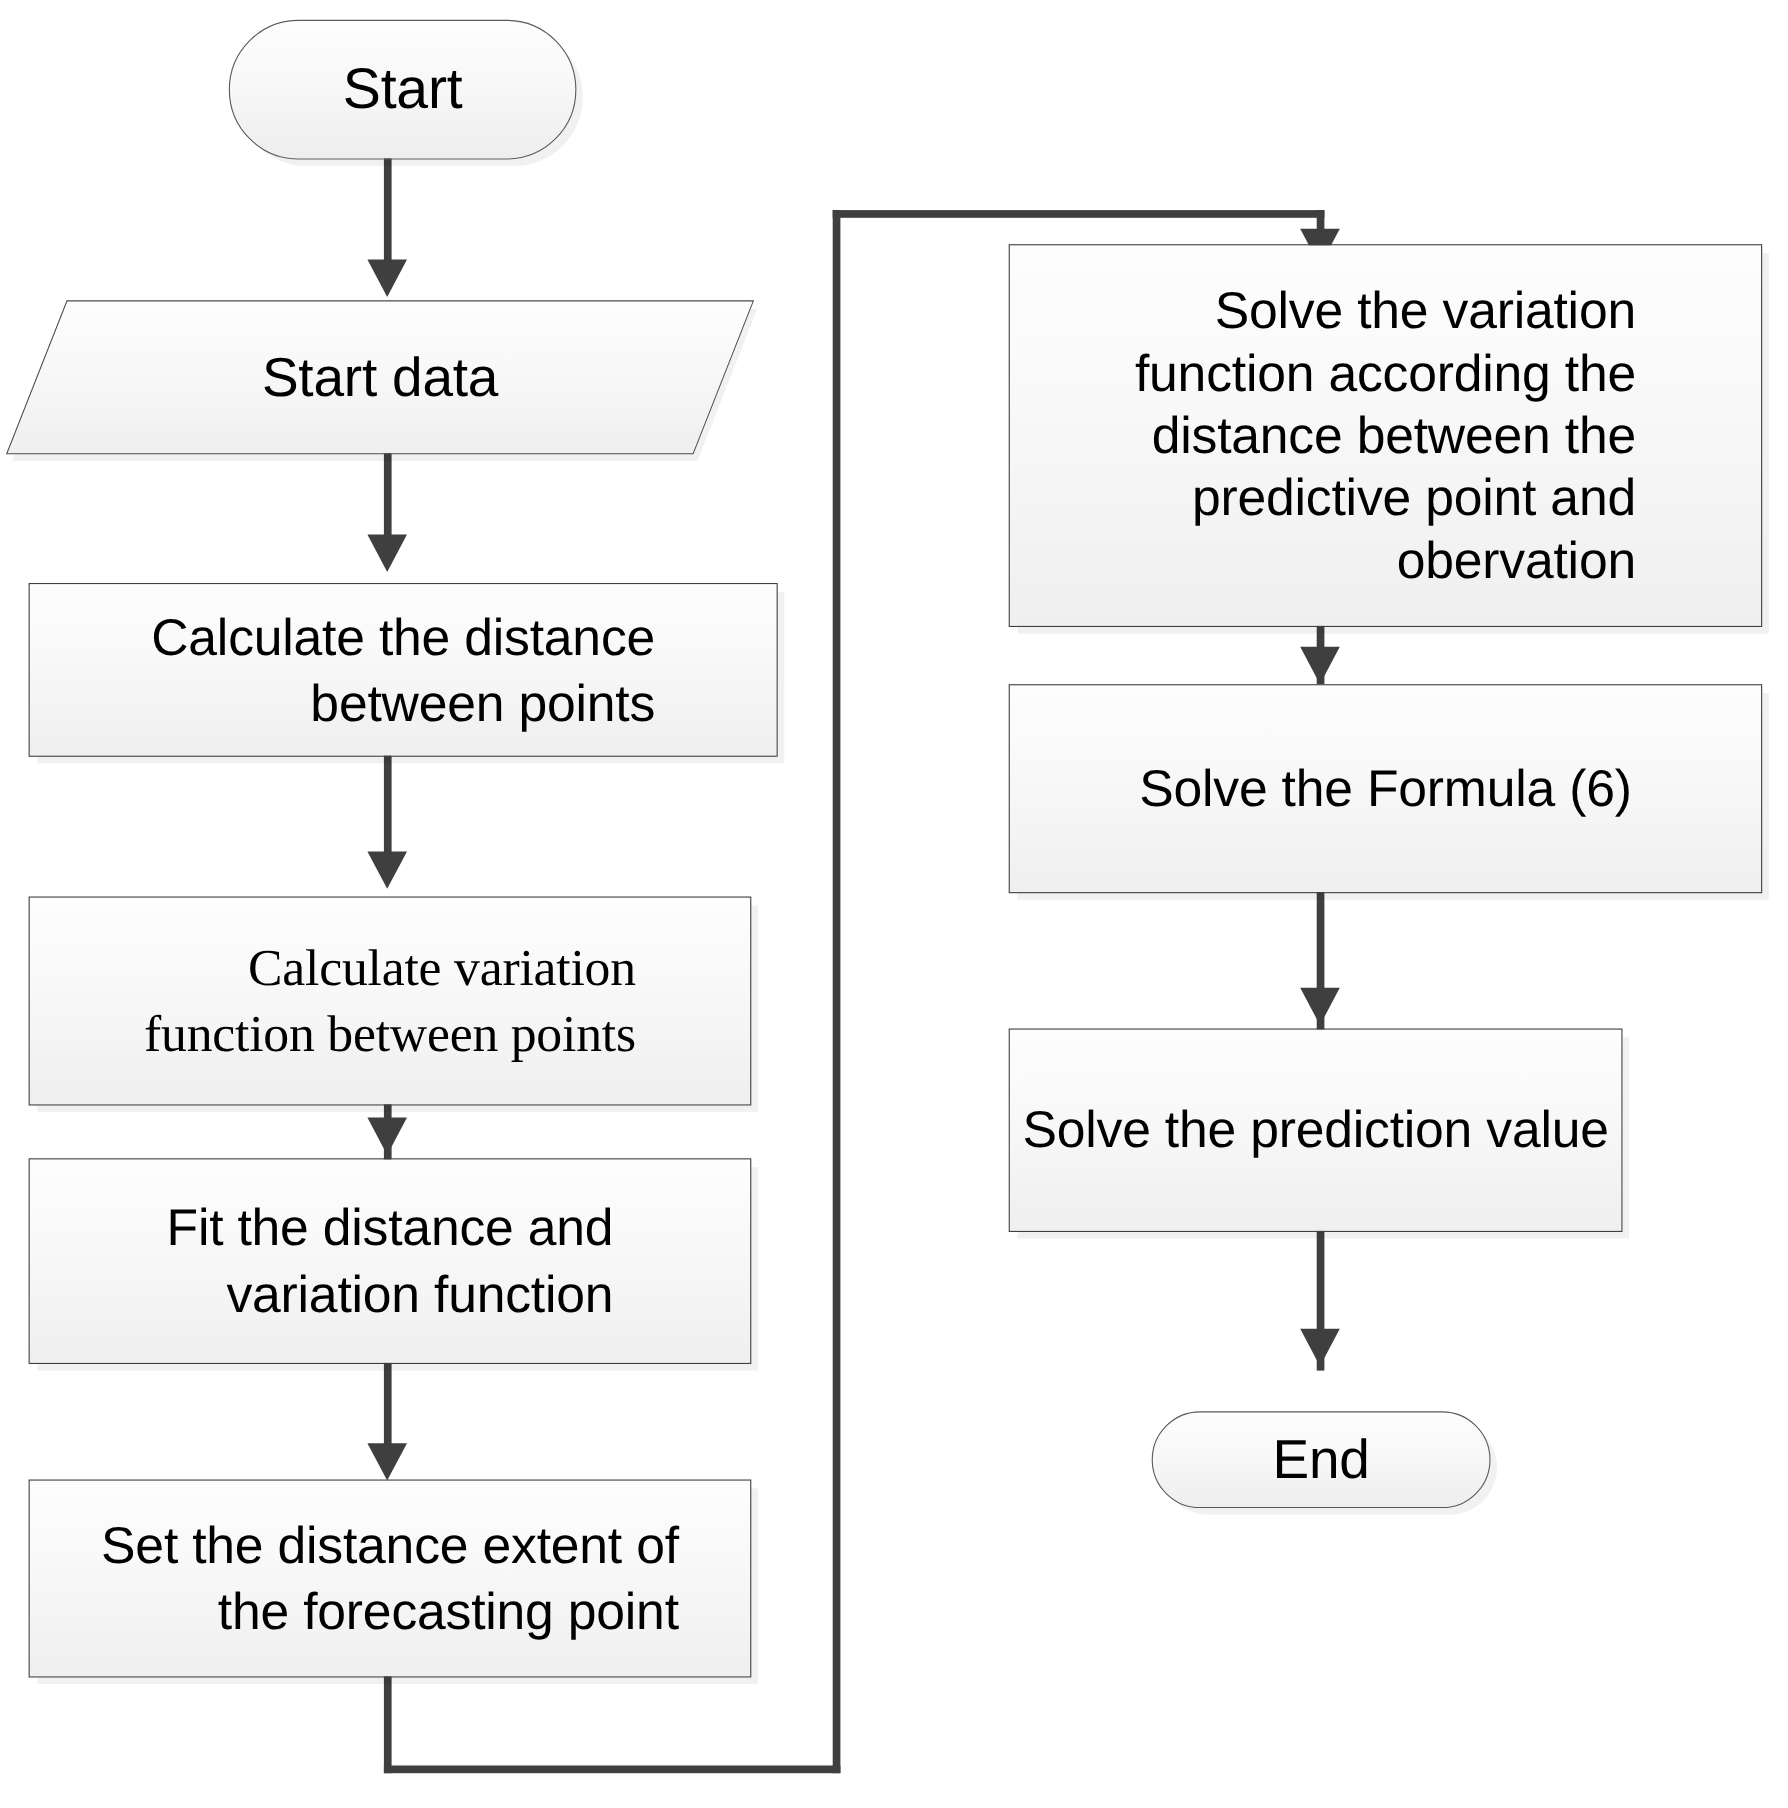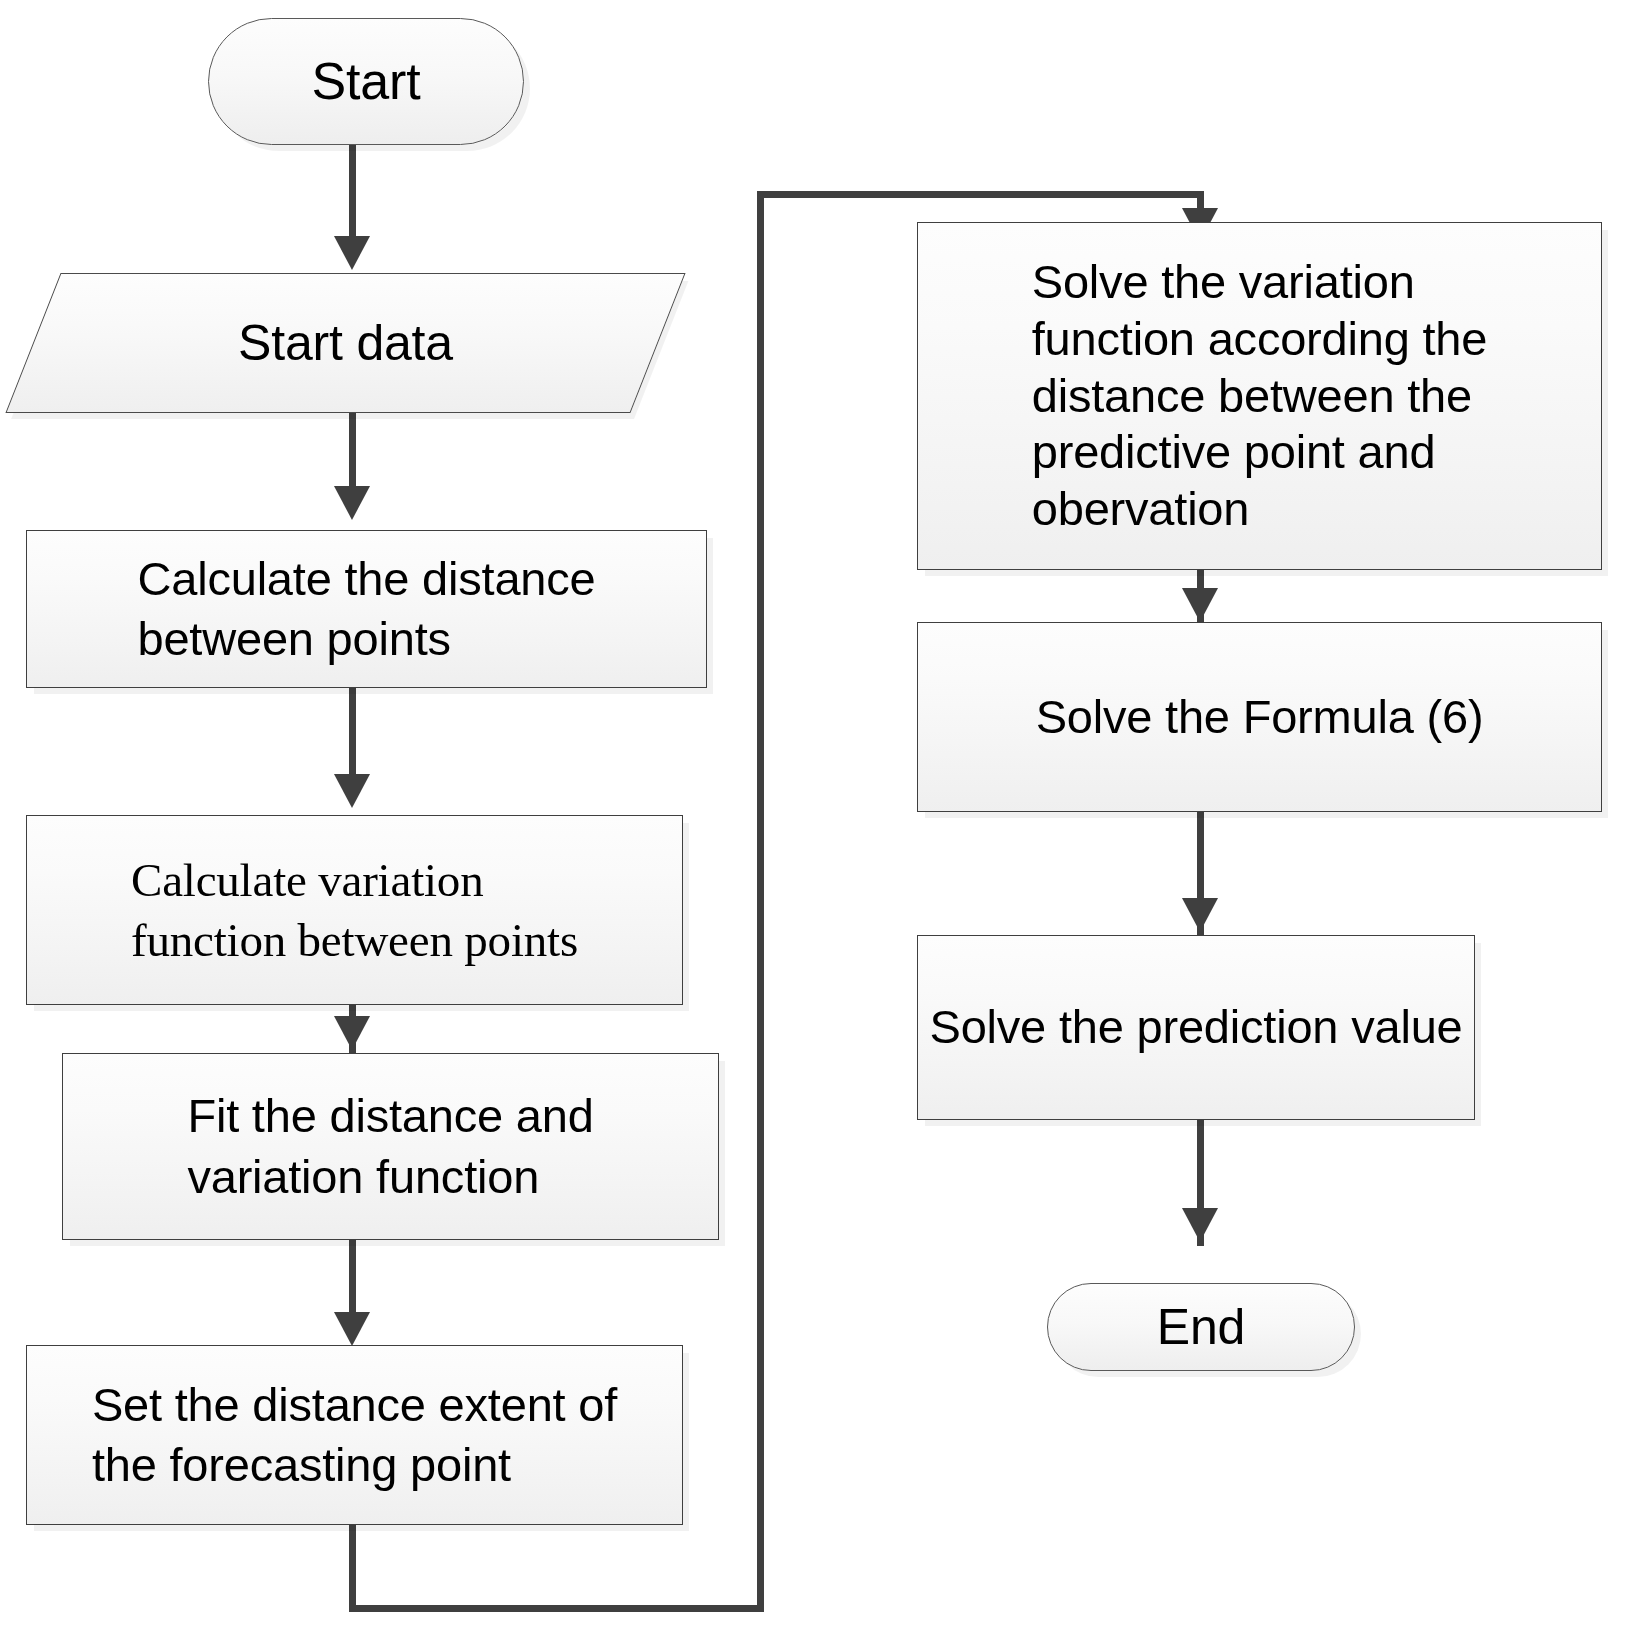--- a/index.html
+++ b/index.html
@@ -16,21 +16,21 @@
     width: 1625px;
     height: 1644px;
     background: #ffffff;
     overflow: hidden;
   }
 
   
   .node-label {
     position: relative;
     z-index: 2;
-    text-align: left;
+    text-align: right;
     color: #000000;
     font-size: 47px;
     line-height: 1.28;
     letter-spacing: -0.2px;
     white-space: pre-line;
     padding: 0 10px;
     box-sizing: border-box;
   }
 
   
@@ -142,21 +142,21 @@
   <div class="proc" style="left:26px; top:530px; width:681px; height:158px;">
     <div class="node-label">Calculate the distance
 between points</div>
   </div>
 
   <div class="proc" style="left:26px; top:815px; width:657px; height:190px;font-family:Liberation Serif, serif;">
     <div class="node-label">Calculate variation
 function between points</div>
   </div>
 
-  <div class="proc" style="left:26px; top:1053px; width:657px; height:187px;margin-left:36px;">
+  <div class="proc" style="left:26px; top:1053px; width:657px; height:187px;">
     <div class="node-label">Fit the distance and
 variation function</div>
   </div>
 
   <div class="proc" style="left:26px; top:1345px; width:657px; height:180px;">
     <div class="node-label">Set the distance extent of
 the forecasting point</div>
   </div>
 
   <div class="proc" style="left:917px; top:222px; width:685px; height:348px;">

